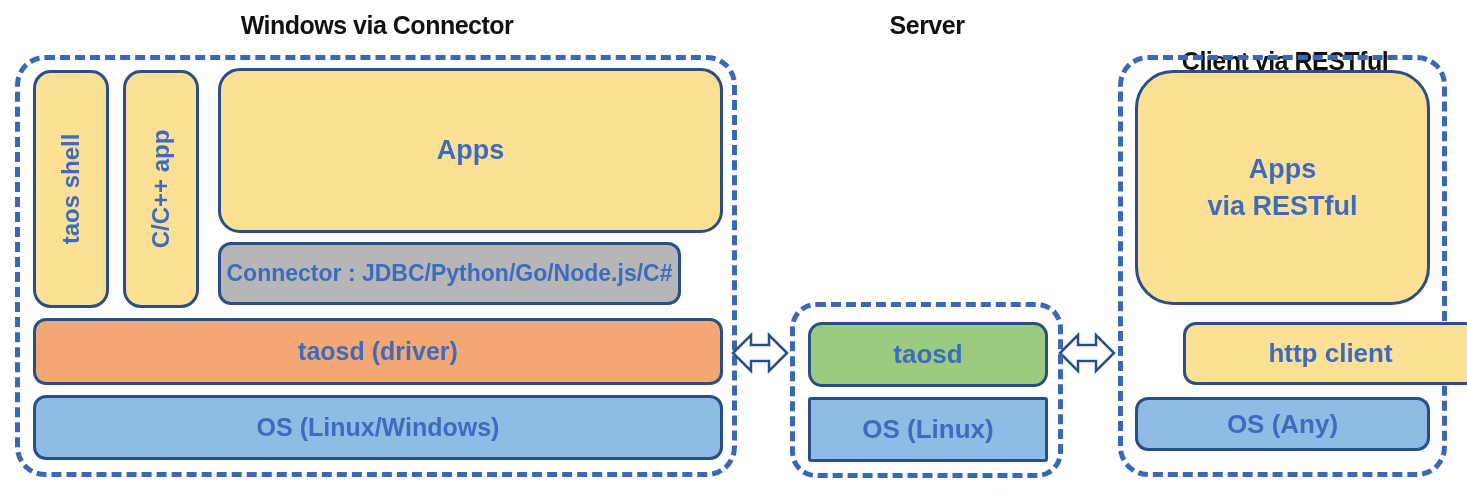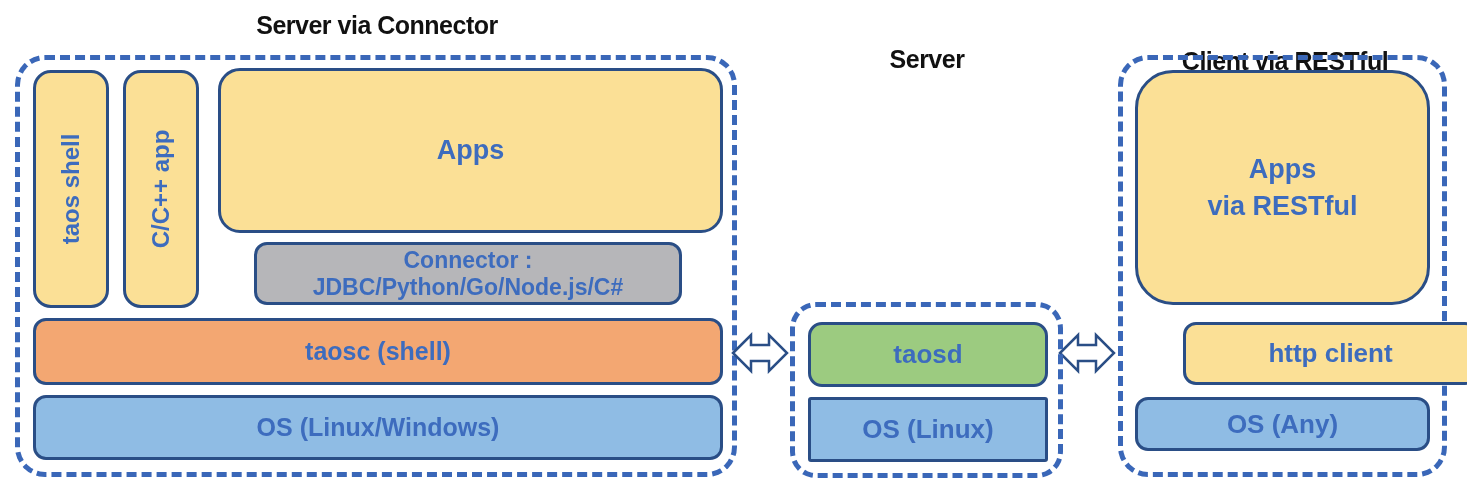--- a/index.html
+++ b/index.html
@@ -29,46 +29,46 @@
   .vertical-label{
     transform:rotate(-90deg);white-space:nowrap;font-size:24px;letter-spacing:0;
   }
   .two-line{white-space:pre-line;line-height:1.35;}
   .arrow-icon{position:absolute;}
   .arrow-icon svg{display:block;}
 </style>
 </head>
 <body>
 
-<div class="section-title" style="left:177px;width:400px;">Server via Connector</div>
+<div class="section-title" style="left:177px;width:400px;">Windows via Connector</div>
 
-<div class="section-title" style="left:827px;width:200px;margin-top:34px;">Server</div>
+<div class="section-title" style="left:827px;width:200px;">Server</div>
 
 <div class="section-title" style="left:1135px;width:300px;margin-top:36px;">Client via RESTful</div>
 
 <div class="dashed-group" style="left:15px;top:55px;width:722px;height:422px;"></div>
 
 <div class="box fill-yellow" style="left:33px;top:70px;width:76px;height:238px;border-radius:18px;">
   <span class="vertical-label">taos shell</span>
 </div>
 
 <div class="box fill-yellow" style="left:123px;top:70px;width:76px;height:238px;border-radius:18px;">
   <span class="vertical-label">C/C++ app</span>
 </div>
 
 <div class="box fill-yellow" style="left:218px;top:68px;width:505px;height:165px;border-radius:22px;font-size:27px;">
   <span>Apps</span>
 </div>
 
-<div class="box fill-gray" style="left:218px;top:242px;width:428px;height:63px;border-radius:13px;font-size:23px;margin-left:36px;">
+<div class="box fill-gray" style="left:218px;top:242px;width:463px;height:63px;border-radius:13px;font-size:23px;">
   <span>Connector : JDBC/Python/Go/Node.js/C#</span>
 </div>
 
 <div class="box fill-orange" style="left:33px;top:318px;width:690px;height:67px;border-radius:13px;font-size:25px;">
-  <span>taosc (shell)</span>
+  <span>taosd (driver)</span>
 </div>
 
 <div class="box fill-blue" style="left:33px;top:395px;width:690px;height:65px;border-radius:13px;font-size:25px;">
   <span>OS (Linux/Windows)</span>
 </div>
 
 <div class="arrow-icon" style="left:731px;top:331px;">
   <svg width="58" height="44" viewBox="0 0 58 44">
     <polygon points="2,22 20,4 20,14 38,14 38,4 56,22 38,40 38,30 20,30 20,40" fill="#ffffff" stroke="#2A4E86" stroke-width="2.5" stroke-linejoin="miter"></polygon>
   </svg>

